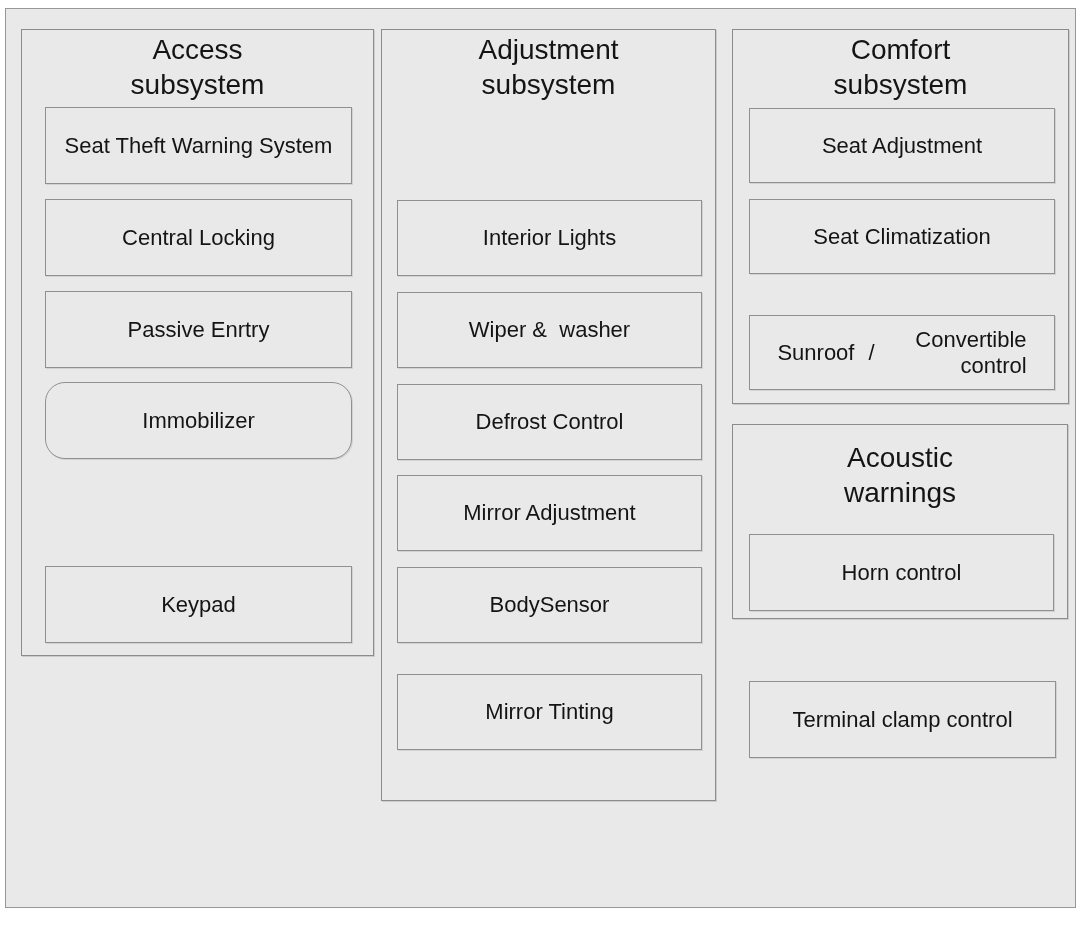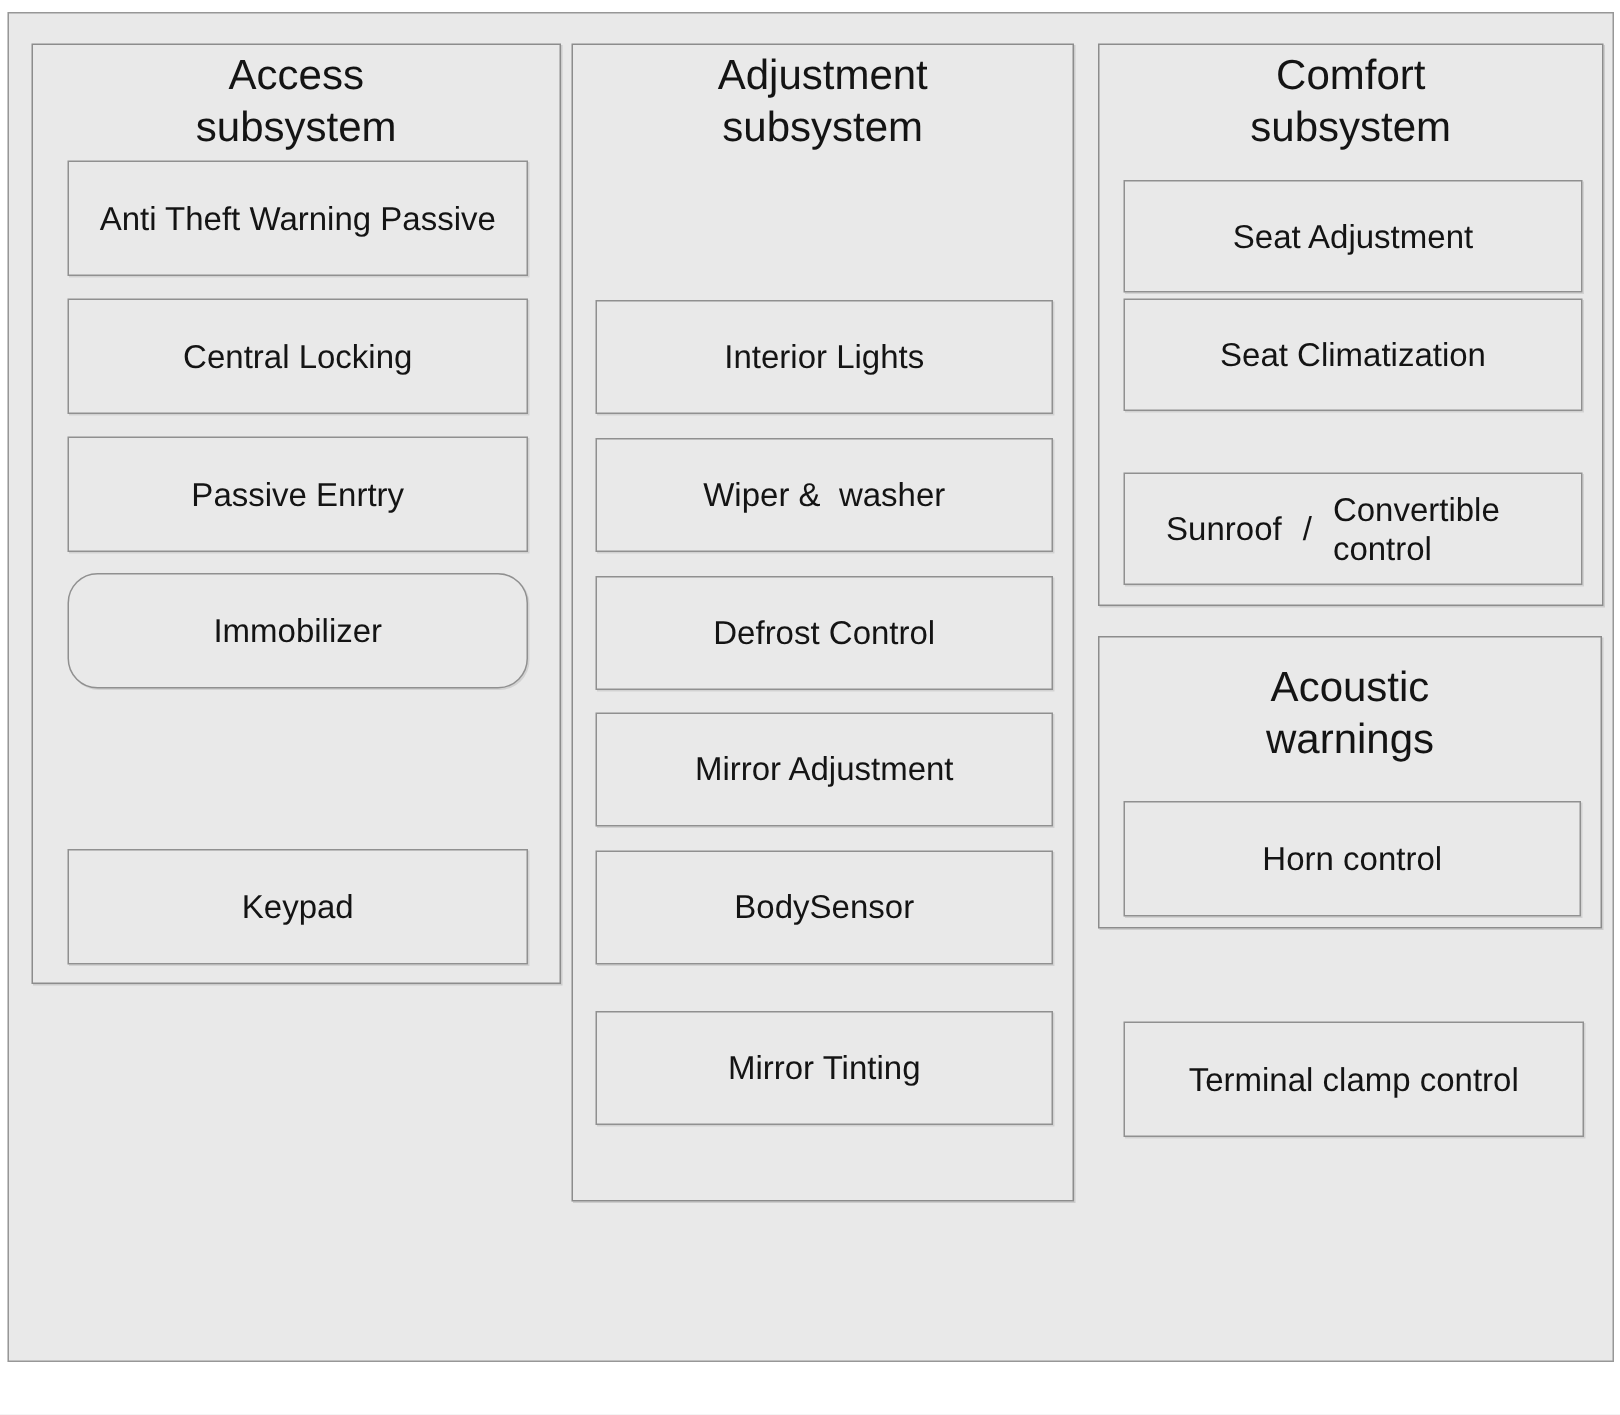--- a/index.html
+++ b/index.html
@@ -68,55 +68,55 @@
   #comfort .box { left: 16px; width: 306px; height: 75px; }
   
   #acoustic { left: 726px; top: 415px; width: 336px; height: 195px; }
   #acoustic .box { left: 16px; width: 305px; height: 77px; }
   
   #terminal-clamp { left: 743px; top: 672px; width: 307px; height: 77px; }
   
   .combo { gap: 14px; }
   .combo .combo-right {
     width: 138px;
-    text-align: left;
+    text-align: right;
     line-height: 26px;
   }
 </style>
 </head>
 <body>
 
 <div class="page">
   <div class="outer">
 
     <section class="container" id="access">
       <div class="container-title">Access
 subsystem</div>
-      <div class="box" style="top:77px;">Anti Theft Warning Passive</div>
+      <div class="box" style="top:77px;">Seat Theft Warning System</div>
       <div class="box" style="top:169px;">Central Locking</div>
       <div class="box" style="top:261px;">Passive Enrtry</div>
       <div class="box" style="top:352px;border-radius:20px;">Immobilizer</div>
       <div class="box" style="top:536px;text-align:right;">Keypad</div>
     </section>
 
     <section class="container" id="visibility">
       <div class="container-title">Adjustment
 subsystem</div>
       <div class="box" style="top:170px;">Interior Lights</div>
       <div class="box" style="top:262px;">Wiper &amp;  washer</div>
       <div class="box" style="top:354px;">Defrost Control</div>
       <div class="box" style="top:445px;">Mirror Adjustment</div>
       <div class="box" style="top:537px;">BodySensor</div>
       <div class="box" style="top:644px;">Mirror Tinting</div>
     </section>
 
     <section class="container" id="comfort">
       <div class="container-title">Comfort
 subsystem</div>
-      <div class="box" style="top:78px;margin-top:12px;">Seat Adjustment</div>
+      <div class="box" style="top:78px;">Seat Adjustment</div>
       <div class="box" style="top:169px;">Seat Climatization</div>
       <div class="box combo" style="top:285px;">
         <span class="combo-left">Sunroof</span>
         <span class="combo-sep">/</span>
         <span class="combo-right">Convertible control</span>
       </div>
     </section>
 
     <section class="container" id="acoustic">
       <div class="container-title acoustic-title">Acoustic

